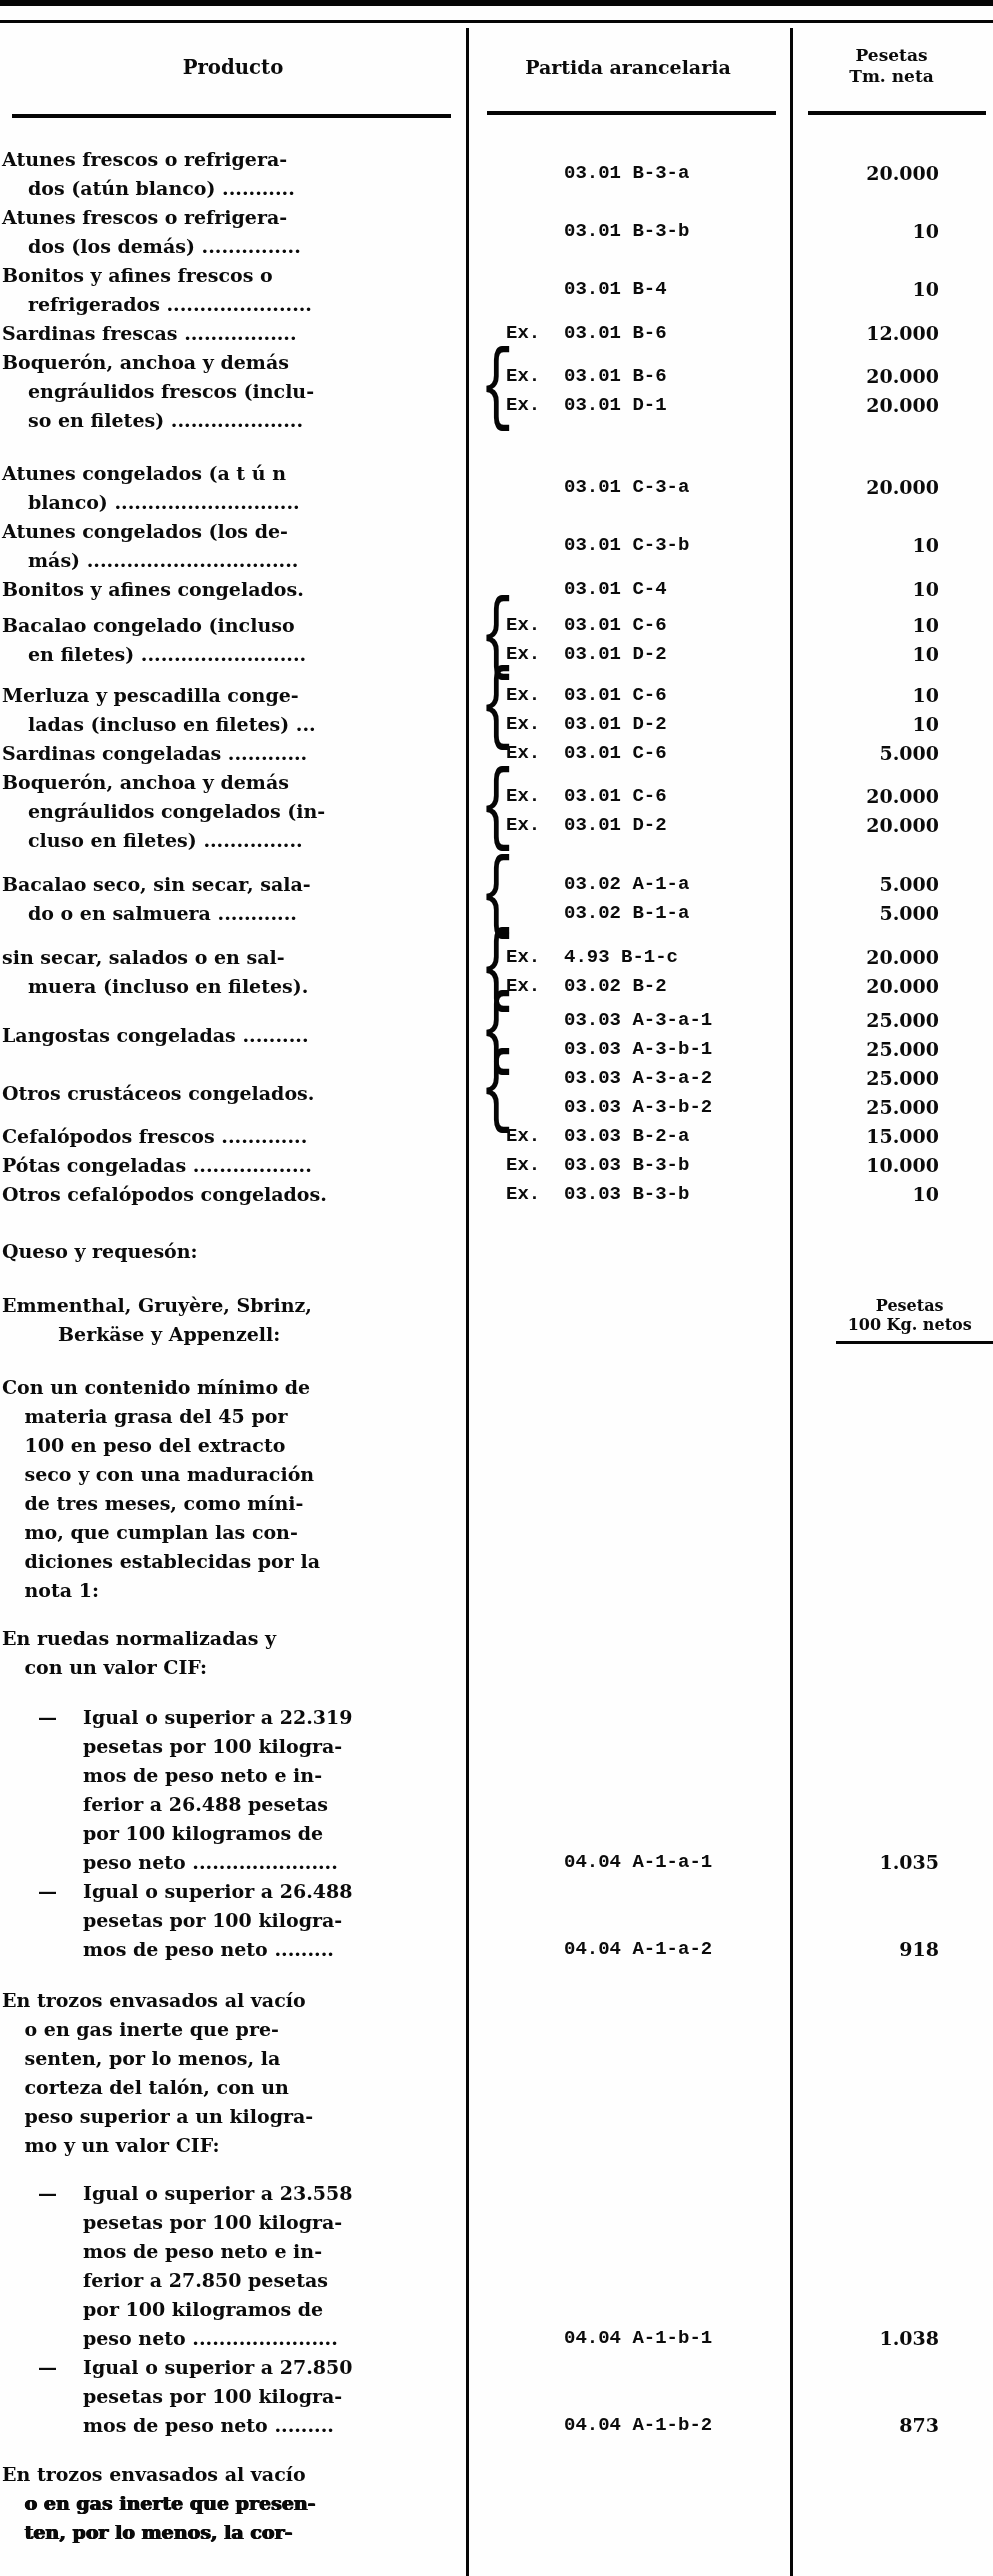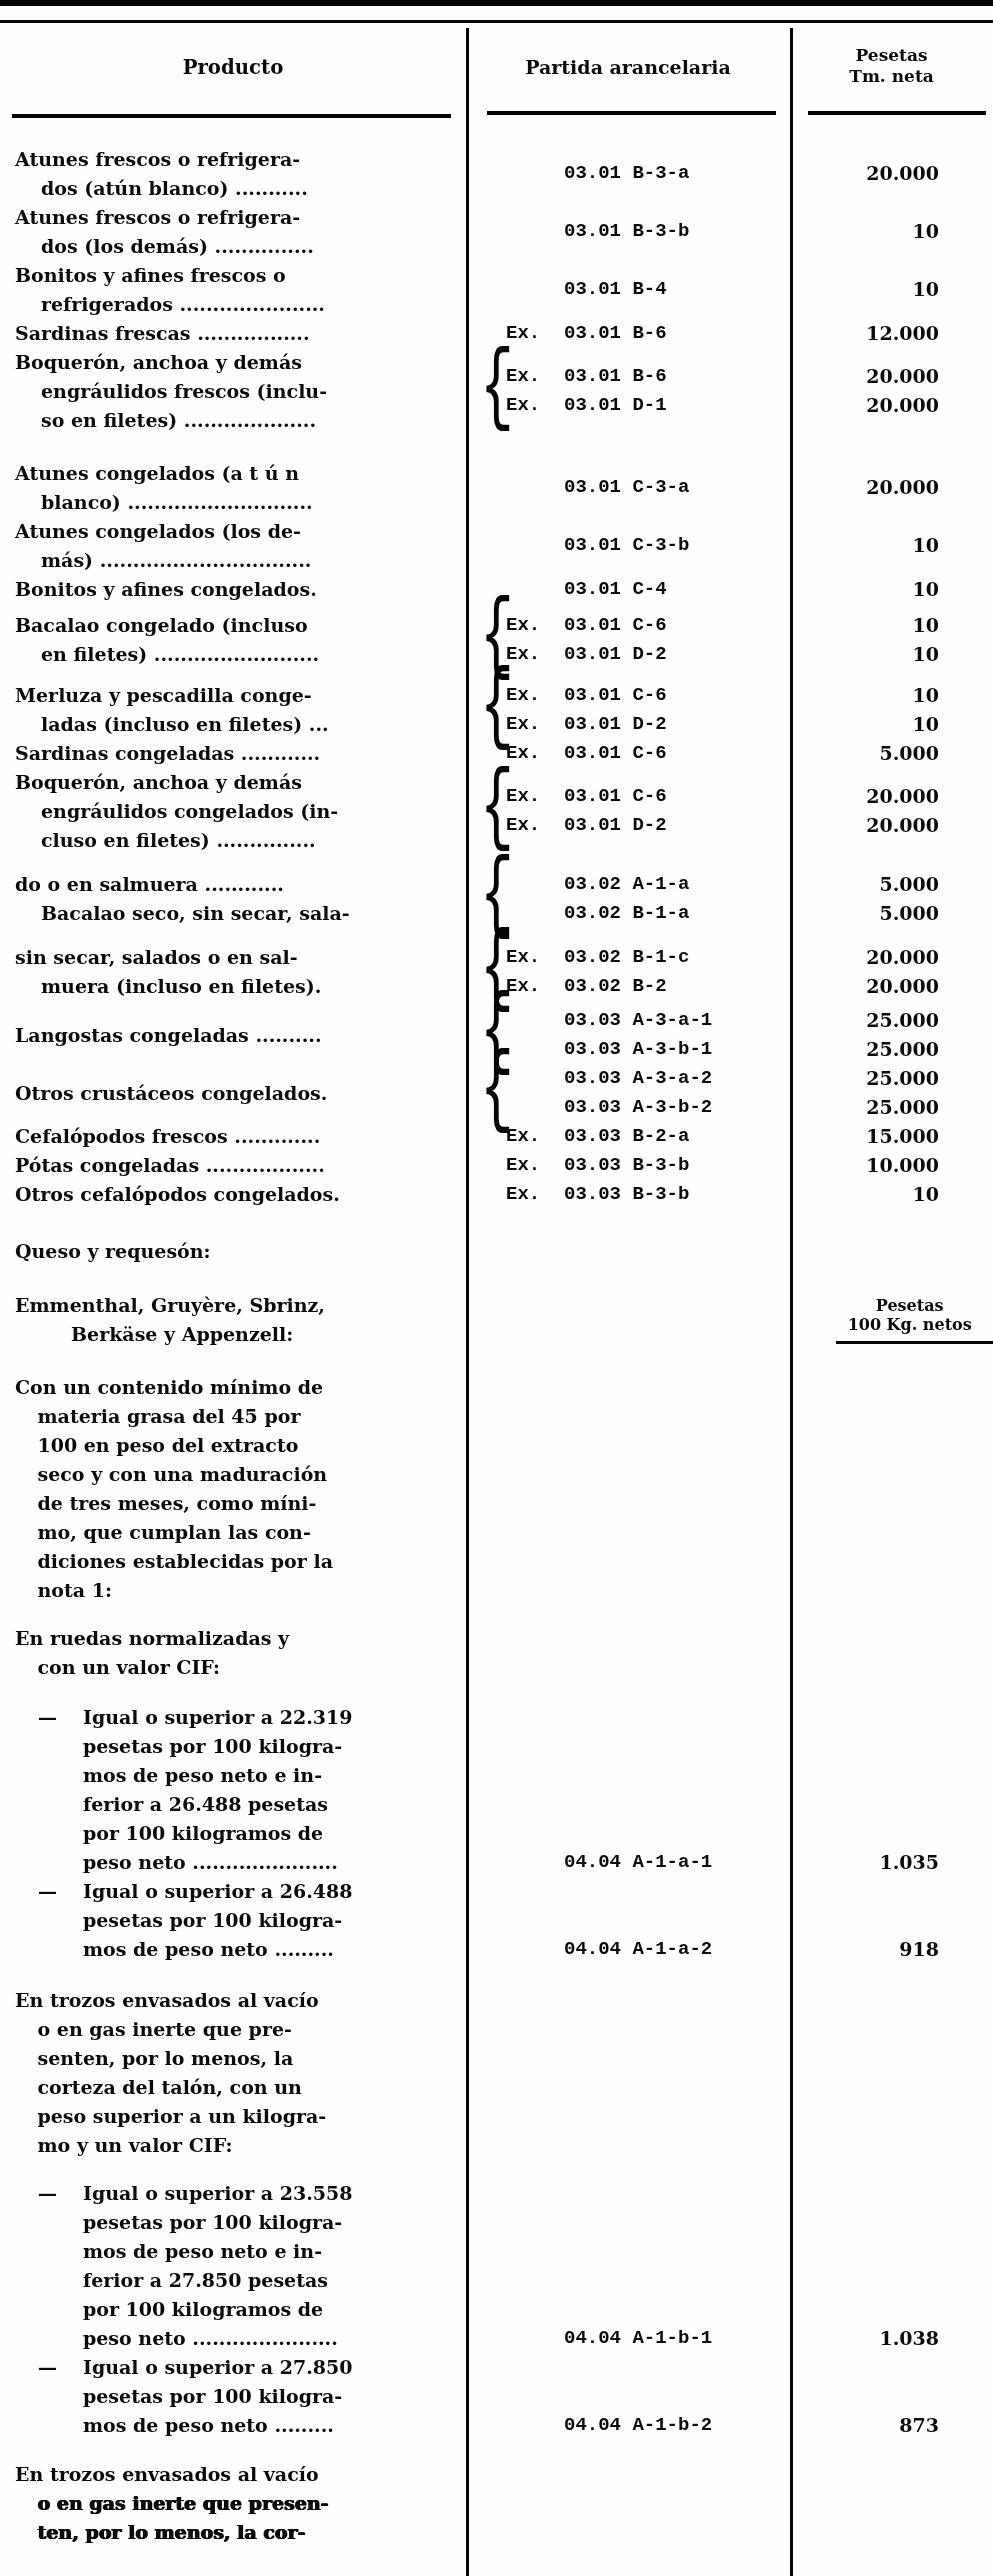--- a/index.html
+++ b/index.html
@@ -10,21 +10,21 @@
   .hdr{position:absolute;top:41px;left:0;width:838px;display:grid;
        grid-template-columns:466px 324px 203px;text-align:center;}
   .hdr .h1{font-size:19.7px;padding-top:15px;}
   .hdr .h2{font-size:19px;padding-top:15px;}
   .hdr .h3{font-size:17px;line-height:21.6px;padding-top:3.7px;}
   
   .rows{position:absolute;top:139px;left:0;width:994px;}
   .row{display:grid;grid-template-columns:466px 324px 203px;align-items:center;}
   .row.vend{align-items:end;}
   .cell{min-height:0.9px;}
-  .prod{padding-left:15px;font-size:19px;line-height:29px;}
+  .prod{padding-left:2px;font-size:19px;line-height:29px;}
   .pl{white-space:nowrap;}
   .prod .pl:not(:first-child){padding-left:26px;}
   .dashp{padding-left:38px;}
   .dashp .pl:not(:first-child){padding-left:45px;}
   .dash-marker{display:inline-block;width:45px;}
   .xb{text-shadow:0.7px 0 0 #050505,-0.5px 0 0 #050505;}
   .part{position:relative;padding-left:40px;font-size:19px;line-height:29px;font-family:Liberation Mono, monospace;}
   .codes{position:relative;}
   .code-line{display:flex;white-space:nowrap;}
   .ex{display:inline-block;width:58px;flex:none;}
@@ -282,22 +282,22 @@
             </div>
           </div>
         </div>
         <div class="cell pes">
           <div class="val">20.000</div>
           <div class="val">20.000</div>
         </div>
       </div>
       <div class="row" style="margin-top: 15px;">
         <div class="cell prod">
+          <div class="pl">Bacalao seco, sin secar, sala-</div>
           <div class="pl">do o en salmuera ............</div>
-          <div class="pl">Bacalao seco, sin secar, sala-</div>
         </div>
         <div class="cell part">
           <div class="codes">
             <span class="brace" style="font-size: 90px;">{</span>
             <div class="code-line">
               <span class="ex"></span>
               <span class="code">03.02 A-1-a</span>
             </div>
             <div class="code-line">
               <span class="ex"></span>
@@ -313,21 +313,21 @@
       <div class="row" style="margin-top: 15px;">
         <div class="cell prod">
           <div class="pl">sin secar, salados o en sal-</div>
           <div class="pl">muera (incluso en filetes).</div>
         </div>
         <div class="cell part">
           <div class="codes">
             <span class="brace" style="font-size: 90px;">{</span>
             <div class="code-line">
               <span class="ex">Ex.</span>
-              <span class="code">03.02 B-1-c</span>
+              <span class="code">4.93 B-1-c</span>
             </div>
             <div class="code-line">
               <span class="ex">Ex.</span>
               <span class="code">03.02 B-2</span>
             </div>
           </div>
         </div>
         <div class="cell pes">
           <div class="val">20.000</div>
           <div class="val">20.000</div>

